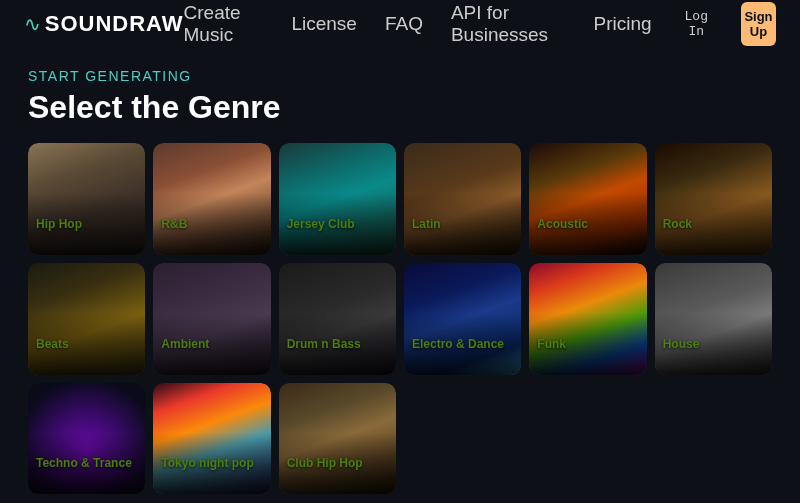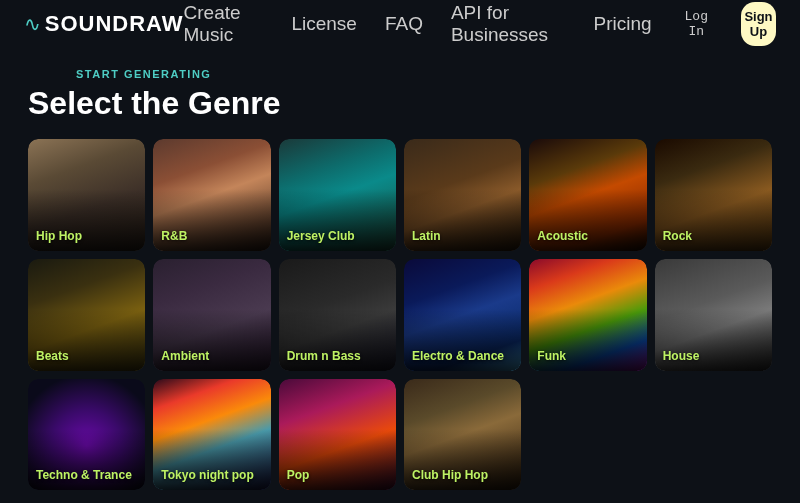--- a/index.html
+++ b/index.html
@@ -55,43 +55,42 @@
 
     .btn-login {
       color: #cccccc;
       background: none;
       border: none;
       font-size: 13px;
       cursor: pointer;
       font-family: Liberation Mono, monospace;
     }
     .btn-signup {
-      background-color: #fef9c3;
+      background-color: #fdba74;
       color: #0d1117;
       border: none;
-      border-radius: 14px;
+      border-radius: 6px;
       padding: 7px 0;
       font-size: 13px;
       font-weight: 700;
       cursor: pointer;
     }
 
     
     main {
       padding: 20px 28px 10px;
     }
 
     .start-label {
-      font-size: 11px;
+      font-size: 14px;
       letter-spacing: 1.5px;
       color: #4ecdc4;
-      font-weight: 700;
+      font-weight: 400;
       margin-bottom: 6px;
       text-transform: uppercase;
-      margin-left: 48px;
     }
 
     .page-title {
       font-size: 32px;
       font-weight: 800;
       color: #ffffff;
       margin-bottom: 18px;
       line-height: 1.1;
     }
 
@@ -181,25 +180,25 @@
       bottom: 0;
       left: 0;
       right: 0;
       height: 55%;
       background: linear-gradient(to top, rgba(0,0,0,0.85) 0%, rgba(0,0,0,0) 100%);
       border-radius: 0 0 10px 10px;
     }
 
     .genre-label {
       position: absolute;
-      bottom: 8px;
+      bottom: 24px;
       left: 8px;
       font-size: 12px;
       font-weight: 700;
-      color: #bef264;
+      color: #4d7c0f;
       z-index: 2;
       text-shadow: 0 1px 3px rgba(0,0,0,0.8);
     }
   </style>
 </head>
 <body>
 
 <header>
   <div class="logo">
     <span class="logo-wave">∿</span>
@@ -270,21 +269,17 @@
       </div>
       <div class="genre-card">
         <div class="genre-card-bg bg-technotrance"></div>
         <span class="genre-label">Techno &amp; Trance</span>
       </div>
       <div class="genre-card">
         <div class="genre-card-bg bg-tokyonightpop"></div>
         <span class="genre-label">Tokyo night pop</span>
       </div>
       <div class="genre-card">
-        <div class="genre-card-bg bg-pop"></div>
-        <span class="genre-label">Pop</span>
-      </div>
-      <div class="genre-card">
         <div class="genre-card-bg bg-lofihiphop"></div>
         <span class="genre-label">Club Hip Hop</span>
       </div>
     </div>
 </main>
 
 </body></html>

